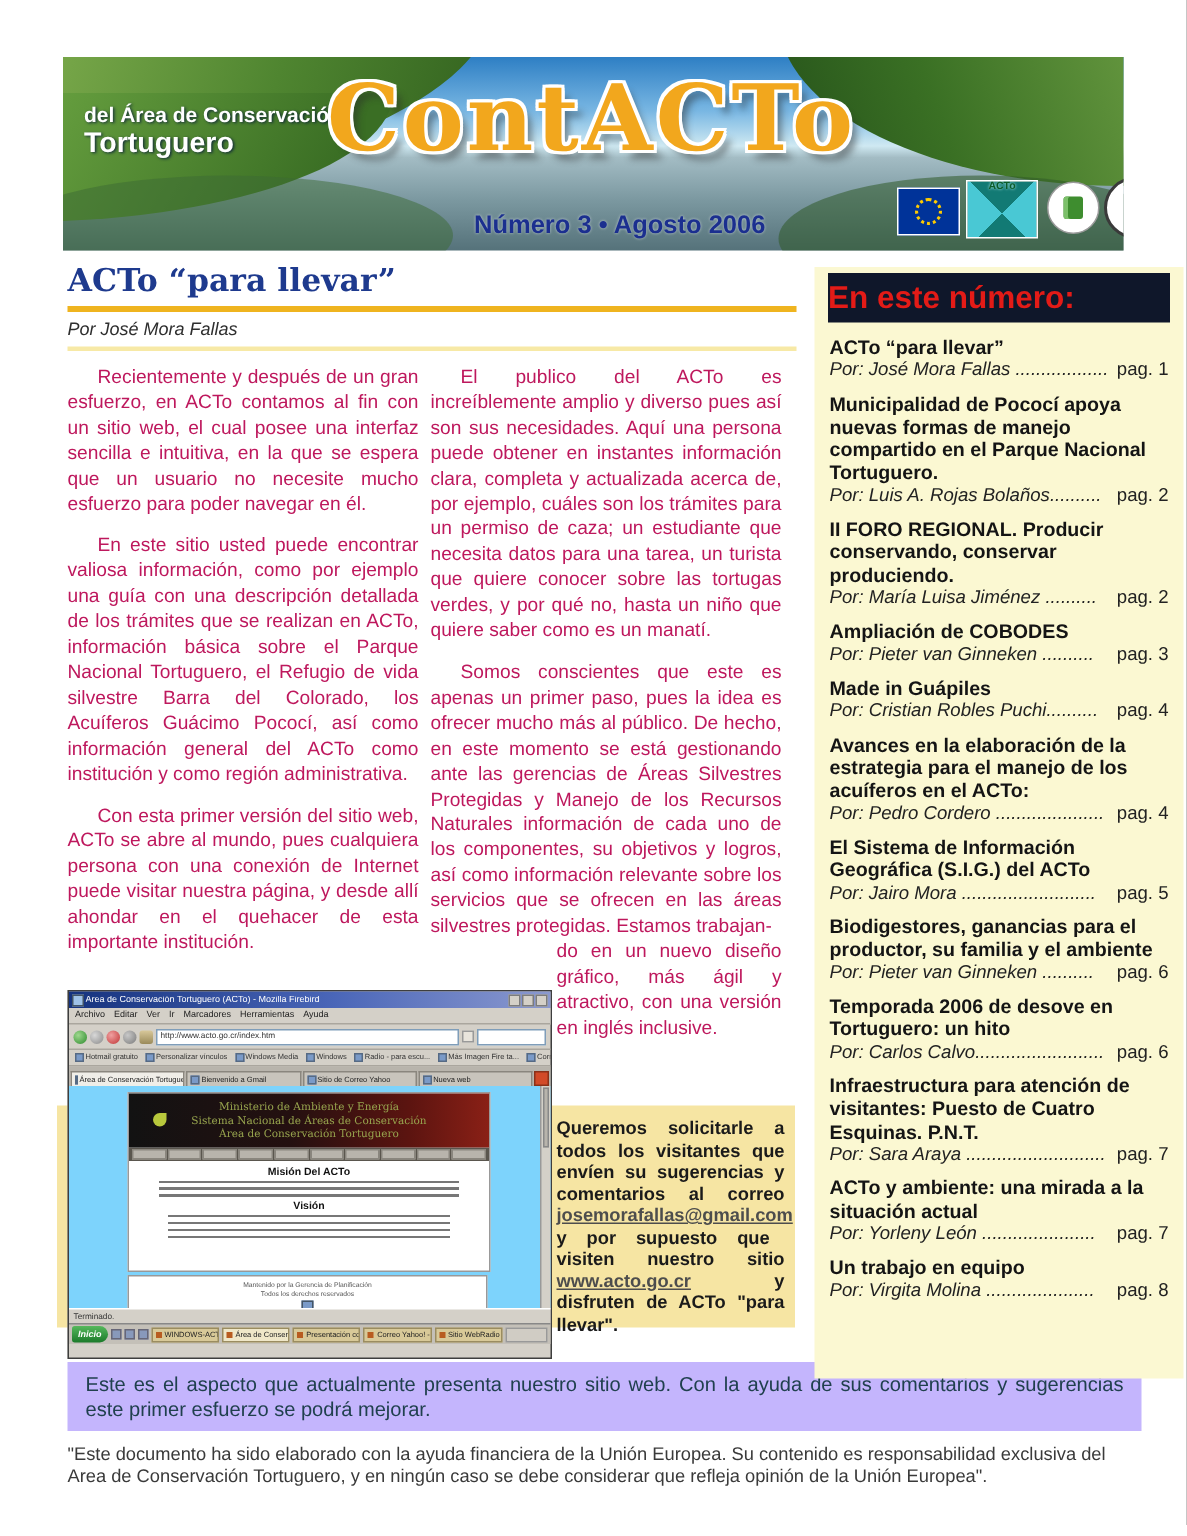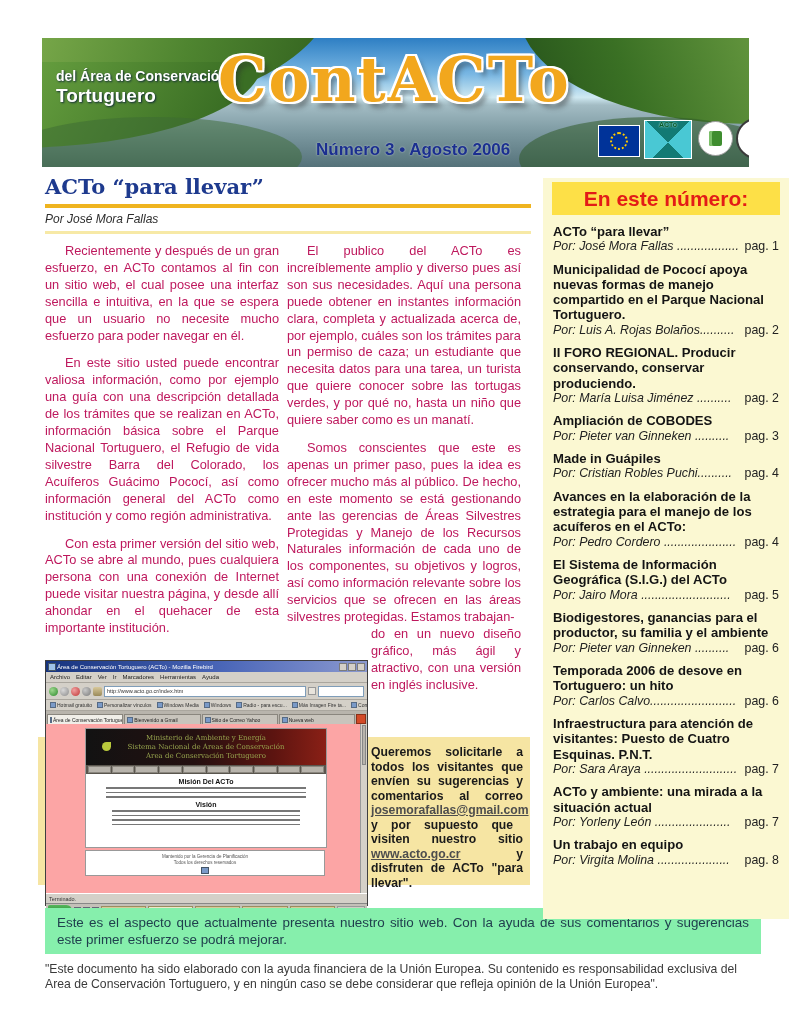--- a/index.html
+++ b/index.html
@@ -88,21 +88,21 @@
   .bmbar{height:10px;display:flex;align-items:center;gap:5px;padding:0 4px;font-size:5px;color:#333;
     border-bottom:1px solid #aaa69e;white-space:nowrap;overflow:hidden;}
   .bm{display:flex;align-items:center;gap:1px;}
   .bmi{width:4px;height:4px;background:#7a9ac8;border:1px solid #566a84;display:inline-block;}
   .tabs{height:12px;background:#b8b4ac;display:flex;align-items:flex-end;padding:1px 1px 0;gap:1px;}
   .tab{flex:1;height:10px;background:#c8c4bc;border:1px solid #8a867e;border-bottom:none;
     font-size:5px;display:flex;align-items:center;gap:1px;padding:0 2px;color:#222;
     white-space:nowrap;overflow:hidden;box-sizing:border-box;}
   .tab.active{background:#f0eee8;}
   .tablist{width:10px;height:10px;background:#d24a28;border:1px solid #8a3018;flex:0 0 auto;box-sizing:border-box;}
-  .viewport{position:relative;height:169px;background:#fca5a5;overflow:hidden;}
+  .viewport{position:relative;height:148px;background:#7dd3fc;overflow:hidden;}
   .scroll{position:absolute;right:0;top:0;width:6px;height:100%;background:#d4d0c8;border-left:1px solid #999;}
   .thumb{margin:1px;height:38px;background:#b8b4ac;border:1px solid #888;}
   .webpage{position:absolute;left:39px;top:4px;width:240px;height:118px;background:#fff;border:1px solid #999;}
   .site-head{position:relative;height:36px;display:flex;flex-direction:column;justify-content:center;
     background:linear-gradient(90deg,#121212 0%,#241010 45%,#5c1410 78%,#8a2016 100%);}
   .leaf{position:absolute;left:16px;top:13px;width:9px;height:9px;border-radius:50% 0 50% 50%;background:#b8c83c;}
   .sh-line{text-align:center;font-family:"DejaVu Serif",serif;font-size:7px;line-height:9px;color:#97a44e;
     white-space:nowrap;overflow:hidden;}
   .site-nav{height:9px;display:flex;gap:1px;padding:1px 2px;background:#5a564e;box-sizing:border-box;}
   .sn-btn{flex:1;background:#b8b4ac;border:1px solid #8a867e;}
@@ -122,27 +122,27 @@
     font-weight:bold;font-style:italic;border-radius:2px 6px 6px 2px;padding:0 4px;
     display:flex;align-items:center;flex:0 0 auto;}
   .ql{width:5px;height:5px;background:#8899bb;border:1px solid #667;flex:0 0 auto;}
   .task{flex:1;height:10px;background:#d8c998;border:1px solid #9a8c60;font-size:5px;color:#222;
     display:flex;align-items:center;gap:2px;padding:0 2px;overflow:hidden;white-space:nowrap;box-sizing:border-box;}
   .task .ti{width:4px;height:4px;background:#b85c20;flex:0 0 auto;}
   .task.active{background:#efe7c8;}
   .tray{width:28px;height:10px;background:#d0ccc4;border:1px solid #999;flex:0 0 auto;box-sizing:border-box;}
 
   
-  .caption{position:absolute;left:45px;top:908px;width:716px;height:46px;background:#86efac;
+  .caption{position:absolute;left:45px;top:908px;width:716px;height:46px;background:#c4b5fd;
     box-sizing:border-box;padding:6px 12px;font-size:13.4px;line-height:17px;color:#20404e;text-align:justify;}
   .disclaimer{position:absolute;left:45px;top:962px;width:718px;font-size:12.2px;line-height:15px;color:#3a3a3a;}
 
   
   .sidebar{position:absolute;left:543px;top:178px;width:246px;height:741px;background:#fbf8d2;overflow:hidden;}
-  .enb{margin:4px 9px 0;height:33px;background:#fde047;display:flex;align-items:center;justify-content:center;}
+  .enb{margin:4px 9px 0;height:33px;background:#0f172a;display:flex;align-items:center;}
   .enb span{color:#e31b17;font-size:21px;font-weight:bold;}
   .toc{padding:9px 10px 0;}
   .entry{margin-bottom:8px;}
   .etitle{font-size:13.1px;font-weight:bold;color:#141414;line-height:15.2px;}
   .emeta{display:flex;justify-content:space-between;align-items:baseline;font-size:12.4px;color:#222;line-height:14.6px;}
   .eauthor{font-style:italic;white-space:nowrap;overflow:hidden;}
   .epage{font-style:normal;flex:0 0 auto;padding-left:6px;}
 </style>
 </head>
 <body>

